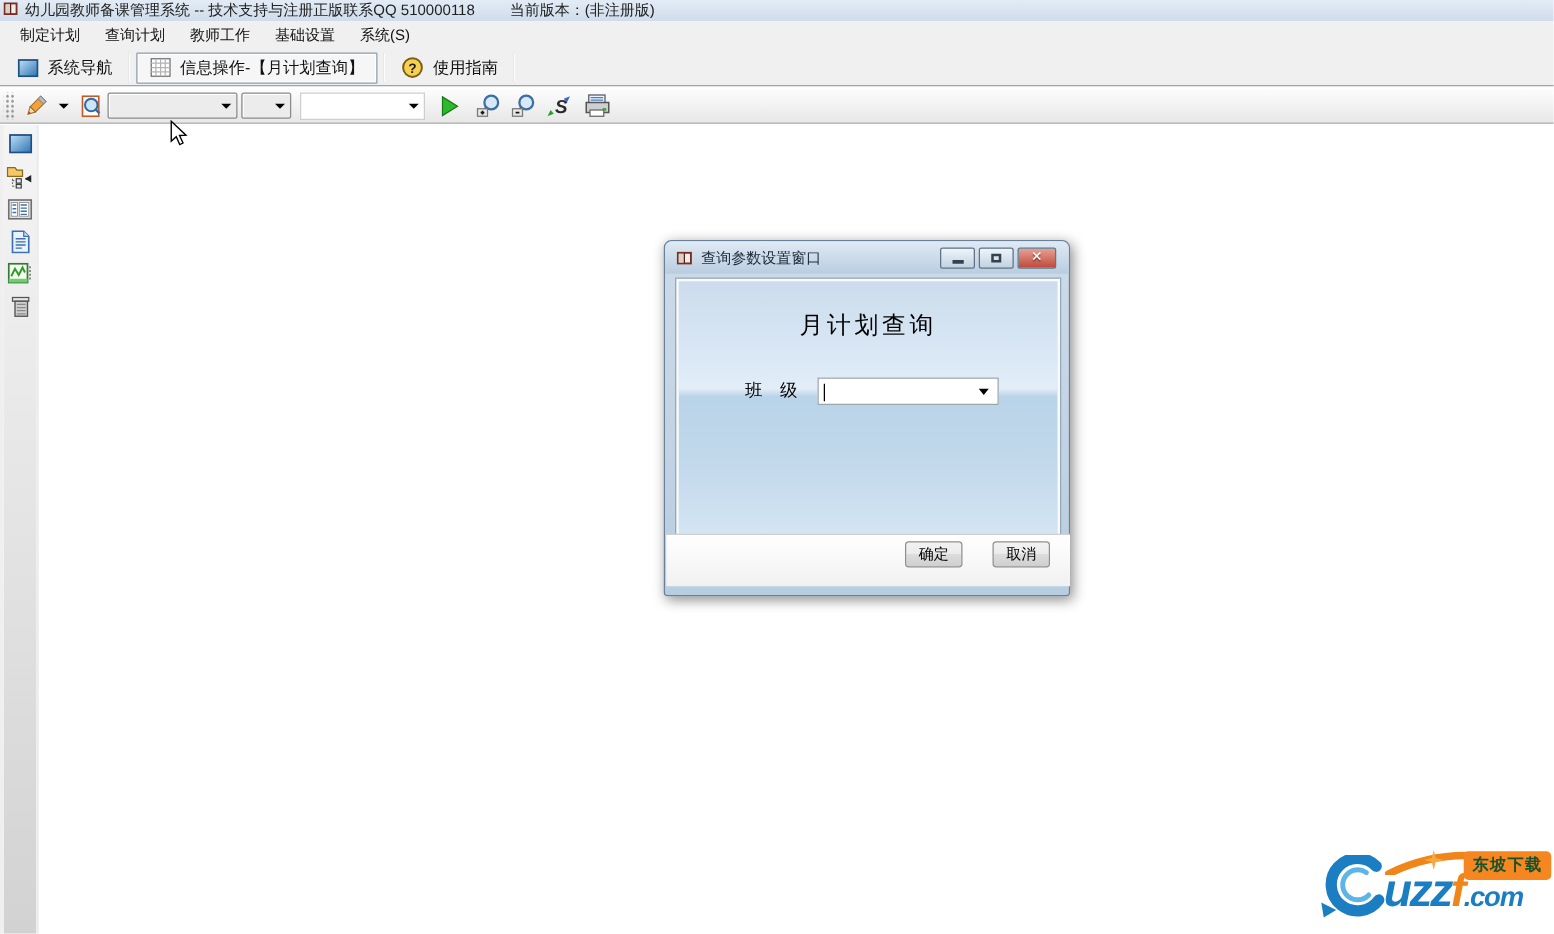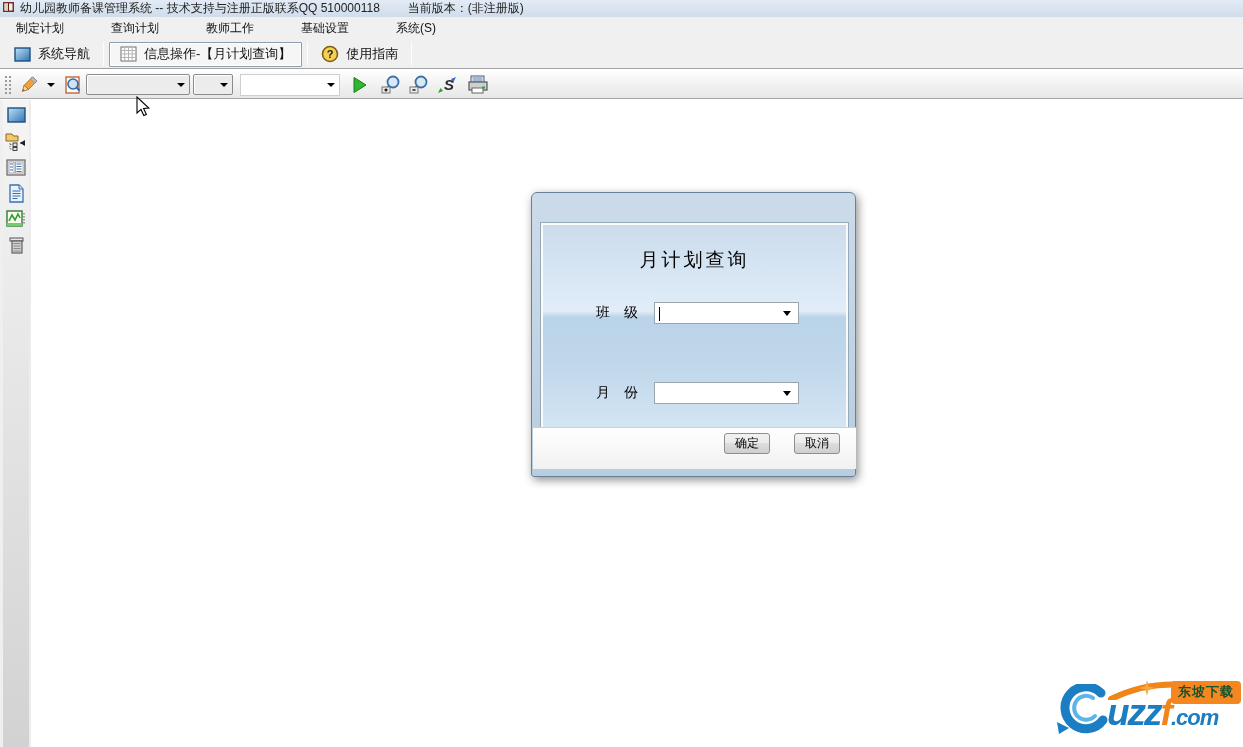--- a/index.html
+++ b/index.html
@@ -9,21 +9,21 @@
 
   
   .titlebar { position:absolute; left:0; top:0; width:100%; height:17px;
     background:linear-gradient(#e3ecf6,#cfdcea); display:flex; align-items:flex-start;
     font-size:12px; color:#222; padding-left:2px; }
   .titlebar .ttl { margin-left:4px; white-space:nowrap; }
   .titlebar .ver { margin-left:28px; white-space:nowrap; }
 
   
   .menubar { position:absolute; left:0; top:17px; width:100%; height:23px;
-    background:#f0f0f0; display:flex; align-items:flex-start; padding-left:6px; font-size:12px; color:#111;gap:27px; }
+    background:#f0f0f0; display:flex; align-items:flex-start; padding-left:6px; font-size:12px; color:#111; }
   .menubar .mi { padding:3px 10px; cursor:default; }
 
   
   .navbar { position:absolute; left:0; top:40px; width:100%; height:29px; background:#f0f0f0;
     border-bottom:1px solid #a3a3a3; display:flex; align-items:center; padding-left:6px; font-size:13px; color:#111; }
   .navbtn { display:flex; align-items:center; gap:7px; padding:3px 8px; }
   .navtab { display:flex; align-items:center; gap:7px; padding:3px 10px; height:25px;
     border:1px solid #8e9dac; background:#f6f6f6; box-shadow:inset 0 0 0 1px #ffffff; border-radius:1px; }
   .vsep { width:1px; height:24px; background:#ababab; border-right:1px solid #fdfdfd; margin:0 5px; }
 
@@ -284,41 +284,54 @@
     </div>
   </div>
 
   <div class="main"></div>
 
   <svg class="cursor" width="16" height="22" viewBox="0 0 16 22">
     <polygon points="1,1 1,17 5,13.4 7.8,19.6 10.4,18.4 7.6,12.4 12.8,12.1" fill="#fff" stroke="#000" stroke-width="1.1"></polygon>
   </svg>
 
   <div class="dialog">
+    <div class="dlg-titlebar">
+      <svg width="14" height="13" viewBox="0 0 14 13">
+        <rect x="0.5" y="1.5" width="12" height="10" fill="#7b2d26"></rect>
+        <rect x="2" y="3" width="9" height="7" fill="#f3efe6"></rect>
+        <rect x="2" y="3" width="4" height="7" fill="#d9d2c0"></rect>
+        <rect x="6" y="2.5" width="1" height="8" fill="#5a1f1a"></rect>
+      </svg>
+      <span class="dlg-title">查询参数设置窗口</span>
+      <div class="winbtns">
+        <div class="winbtn">
+          <div class="glyph-min"></div>
+        </div>
+        <div class="winbtn">
+          <div class="glyph-max"></div>
+        </div>
+        <div class="winbtn close">
+          <span class="glyph-x">✕</span>
+        </div>
+      </div>
+    </div>
 
     <div class="dlg-body">
       <div class="dlg-heading">月计划查询</div>
 
       <div class="frow" style="top:77px;">
         <span class="flabel">班　级</span>
         <div class="fcombo">
           <div class="caret-bar"></div>
           <span class="fval"></span>
           <div class="arrow"></div>
         </div>
       </div>
 
 
-      <div class="frow" style="top:157px;">
-        <span class="flabel">月　份</span>
-        <div class="fcombo">
-          <span class="fval"></span>
-          <div class="arrow"></div>
-        </div>
-      </div>
     </div>
 
     <div class="dlg-btnbar">
       <div class="dlg-btn ok">确定</div>
       <div class="dlg-btn cancel">取消</div>
     </div>
   </div>
 
   <div class="watermark">
     <svg width="54" height="52" viewBox="0 0 54 52" style="position:absolute;left:0;top:4px;">

